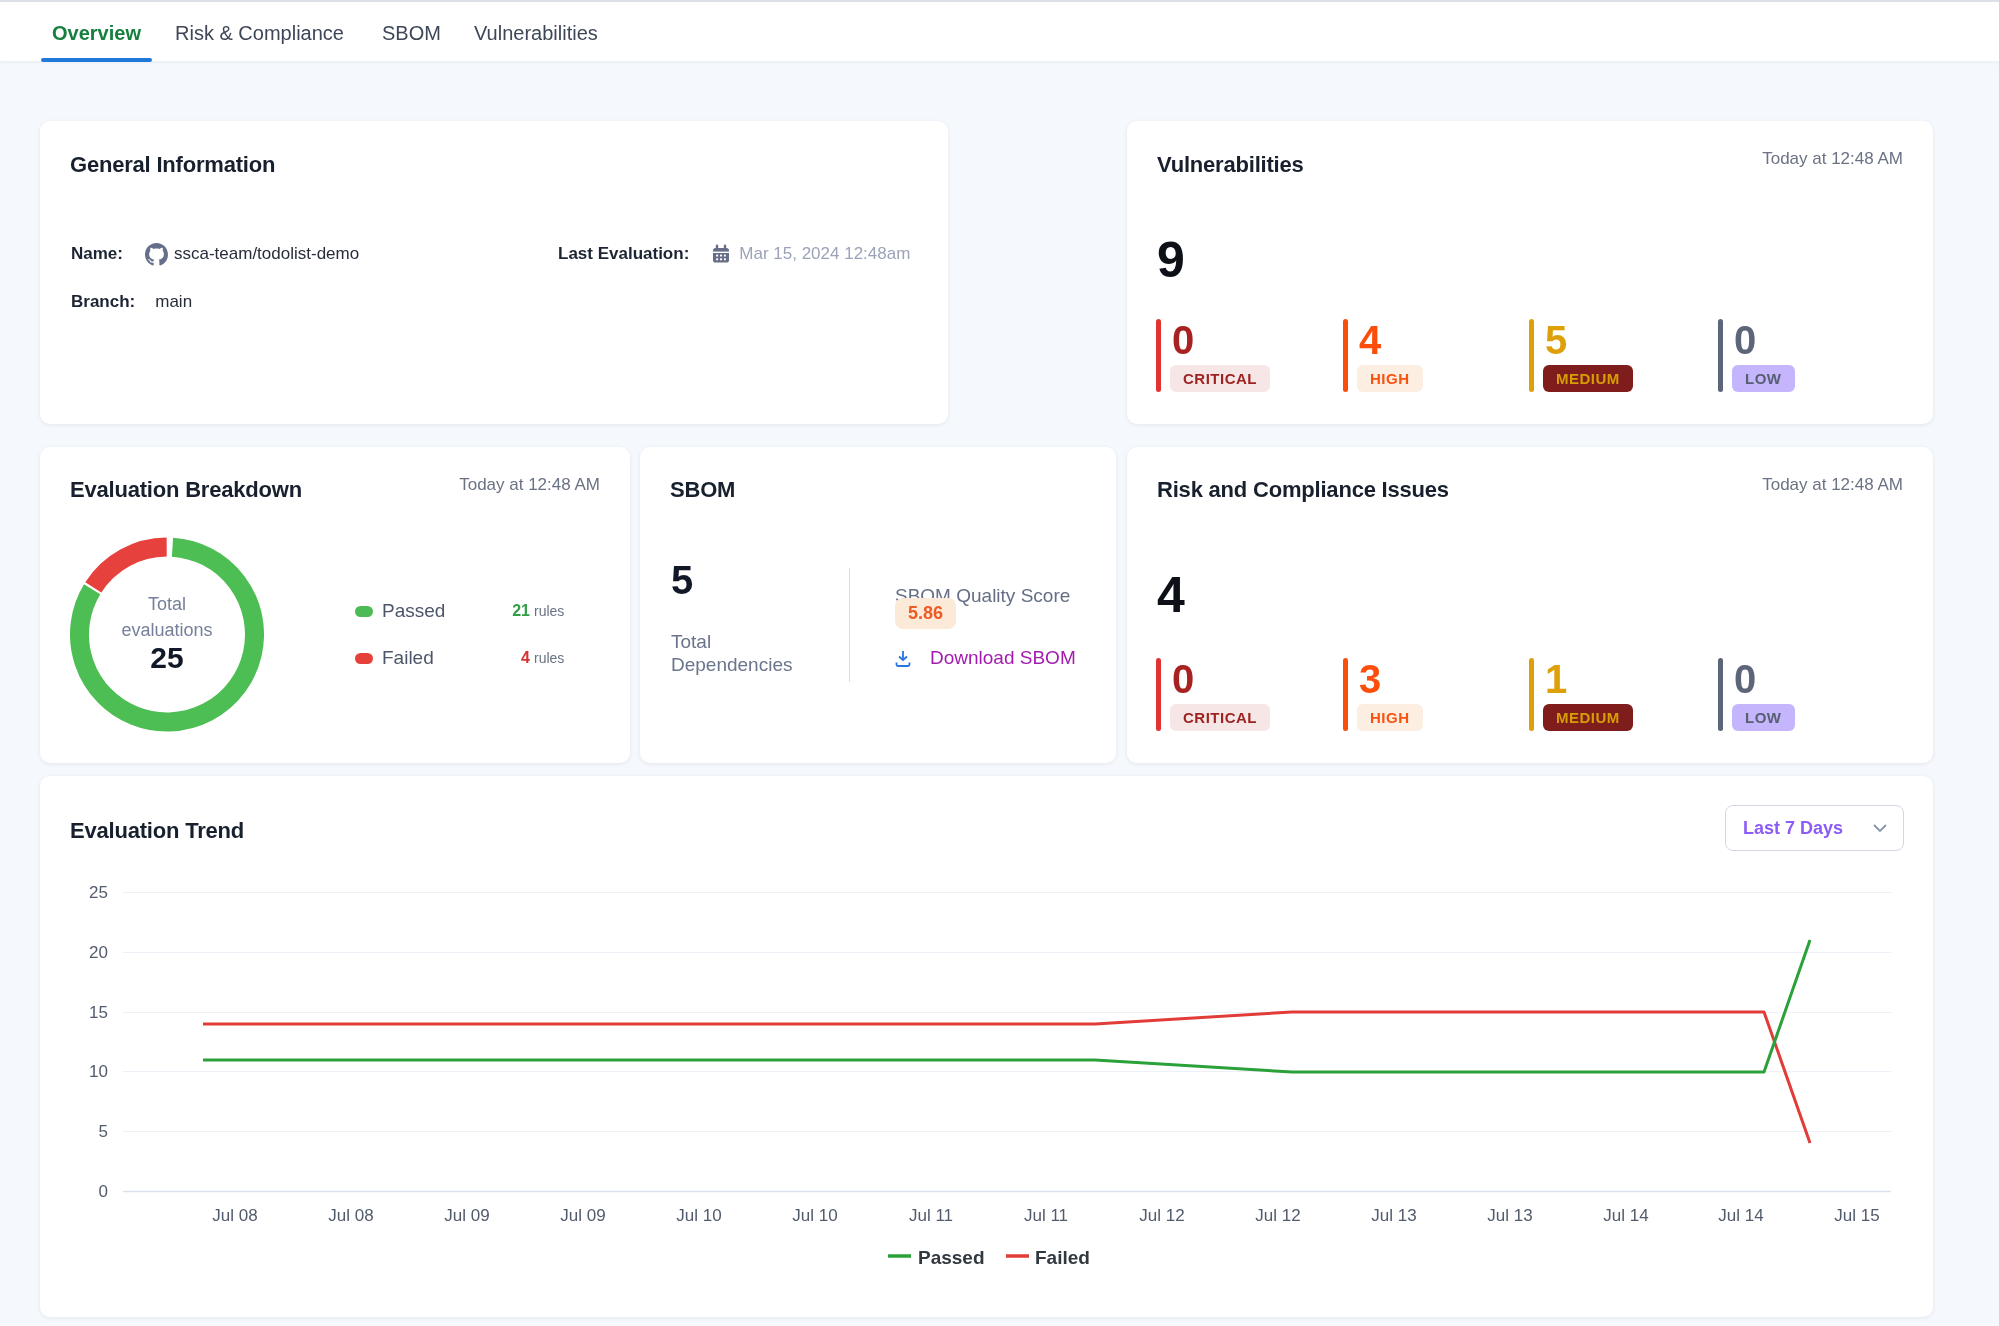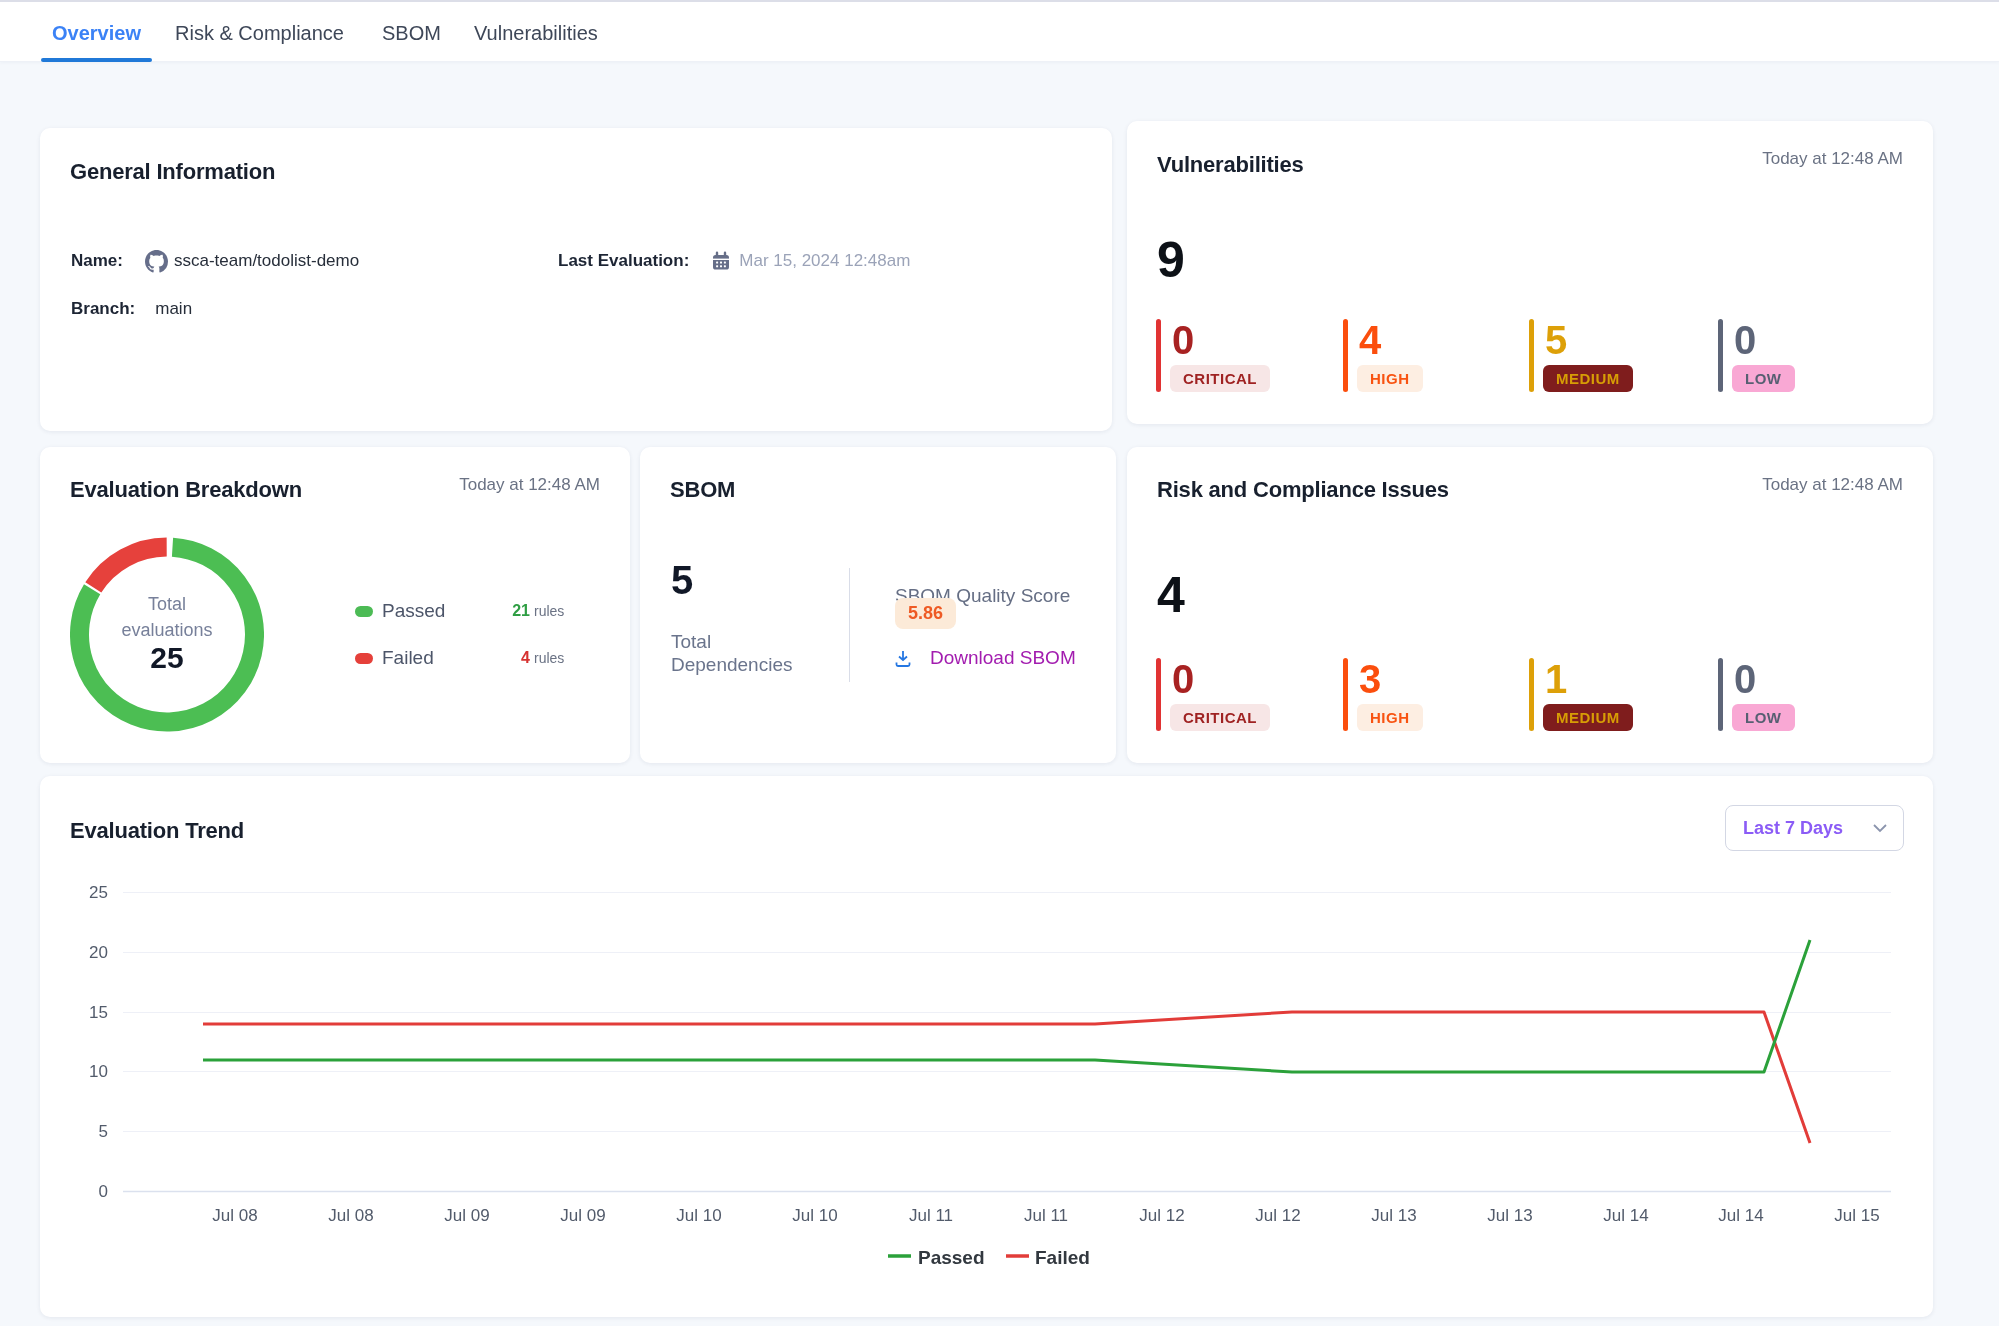--- a/index.html
+++ b/index.html
@@ -1,48 +1,48 @@
 <!DOCTYPE html>
 <html><head>
 <meta charset="utf-8">
 <style>
   * { margin:0; padding:0; box-sizing:border-box; }
   html,body { width:1999px; height:1326px; font-family:"Liberation Sans", sans-serif; background:#f5f8fc; overflow:hidden; }
   .nav { position:absolute; left:0; top:0; width:1999px; height:62px; background:#ffffff; border-top:2px solid #dcdee8; border-bottom:1px solid #eef1f7; box-shadow:0 1px 3px rgba(30,50,90,0.04); }
   .tab { position:absolute; top:20px; font-size:20px; color:#3e4758; font-weight:500; white-space:nowrap; }
-  .tab.active { color:#3b82f6; font-weight:700; }
+  .tab.active { color:#15803d; font-weight:700; }
   .tab-underline { position:absolute; left:41px; top:56px; width:111px; height:4px; background:#2079d8; border-radius:3px; }
   .card { position:absolute; background:#ffffff; border-radius:10px; box-shadow:0 1px 4px rgba(25,39,80,0.08); }
   .ctitle { position:absolute; font-size:22px; font-weight:700; color:#18202e; letter-spacing:-0.2px; }
   .cdate { position:absolute; font-size:17px; color:#6a7284; }
   .bignum { position:absolute; font-size:50px; font-weight:700; color:#0d1117; line-height:1; }
   .col { position:absolute; width:180px; height:73px; }
   .colbar { position:absolute; left:0; top:0; width:5px; height:73px; border-radius:3px; }
   .colnum { position:absolute; left:16px; top:1px; font-size:40px; font-weight:700; line-height:1; }
   .colbadge { position:absolute; left:14px; top:46px; height:27px; line-height:27px; border-radius:6px; font-size:15px; font-weight:700; padding:0 13px; letter-spacing:0.5px; }
   .c-crit  .colbar { background:#e13333; } .c-crit .colnum { color:#a82222; } .c-crit .colbadge { background:#f7e6e6; color:#9f2222; }
   .c-high  .colbar { background:#fb4e0d; } .c-high .colnum { color:#fb4e0d; } .c-high .colbadge { background:#fdeee2; color:#f85311; }
   .c-med   .colbar { background:#dda008; } .c-med .colnum { color:#dda008; } .c-med .colbadge { background:#7f1d1d; color:#d79d05; }
-  .c-low   .colbar { background:#5d6578; } .c-low .colnum { color:#5d6578; } .c-low .colbadge { background:#f9a8d4; color:#575f72; }
+  .c-low   .colbar { background:#5d6578; } .c-low .colnum { color:#5d6578; } .c-low .colbadge { background:#c4b5fd; color:#575f72; }
   .lbl { font-weight:700; font-size:17px; color:#1d2534; }
   .val { font-size:17px; color:#272e3a; }
   .muted { color:#9ba3b8; }
 </style>
 </head>
 <body>
 
 <div class="nav">
   <div class="tab active" style="left:52px;">Overview</div>
   <div class="tab" style="left:175px;">Risk &amp; Compliance</div>
   <div class="tab" style="left:382px;">SBOM</div>
   <div class="tab" style="left:474px;">Vulnerabilities</div>
   <div class="tab-underline"></div>
 </div>
 
-<div class="card" style="left:40px; top:128px; width:1072px; height:303px;text-align:right;">
+<div class="card" style="left:40px; top:121px; width:908px; height:303px;text-align:right;">
   <div class="ctitle" style="left:30px; top:31px;">General Information</div>
   <div style="position:absolute; left:31px; top:121px; height:24px; display:flex; align-items:center;">
     <span class="lbl">Name:</span>
     <span style="width:22px;"></span>
     <svg width="23" height="23" viewBox="0 0 16 16" fill="#666e8a">
         <path d="M8 0C3.58 0 0 3.58 0 8c0 3.54 2.29 6.53 5.47 7.59.4.07.55-.17.55-.38 0-.19-.01-.82-.01-1.49-2.01.37-2.53-.49-2.69-.94-.09-.23-.48-.94-.82-1.13-.28-.15-.68-.52-.01-.53.63-.01 1.08.58 1.23.82.72 1.21 1.87.87 2.33.66.07-.52.28-.87.51-1.07-1.78-.2-3.64-.89-3.64-3.95 0-.87.31-1.59.82-2.15-.08-.2-.36-1.02.08-2.12 0 0 .67-.21 2.2.82.64-.18 1.32-.27 2-.27s1.36.09 2 .27c1.53-1.04 2.2-.82 2.2-.82.44 1.1.16 1.92.08 2.12.51.56.82 1.27.82 2.15 0 3.07-1.87 3.75-3.65 3.95.29.25.54.73.54 1.48 0 1.07-.01 1.93-.01 2.2 0 .21.15.46.55.38A8.01 8.01 0 0 0 16 8c0-4.42-3.58-8-8-8z"></path>
       </svg>
     <span style="width:6px;"></span>
     <span class="val">ssca-team/todolist-demo</span>
   </div>

